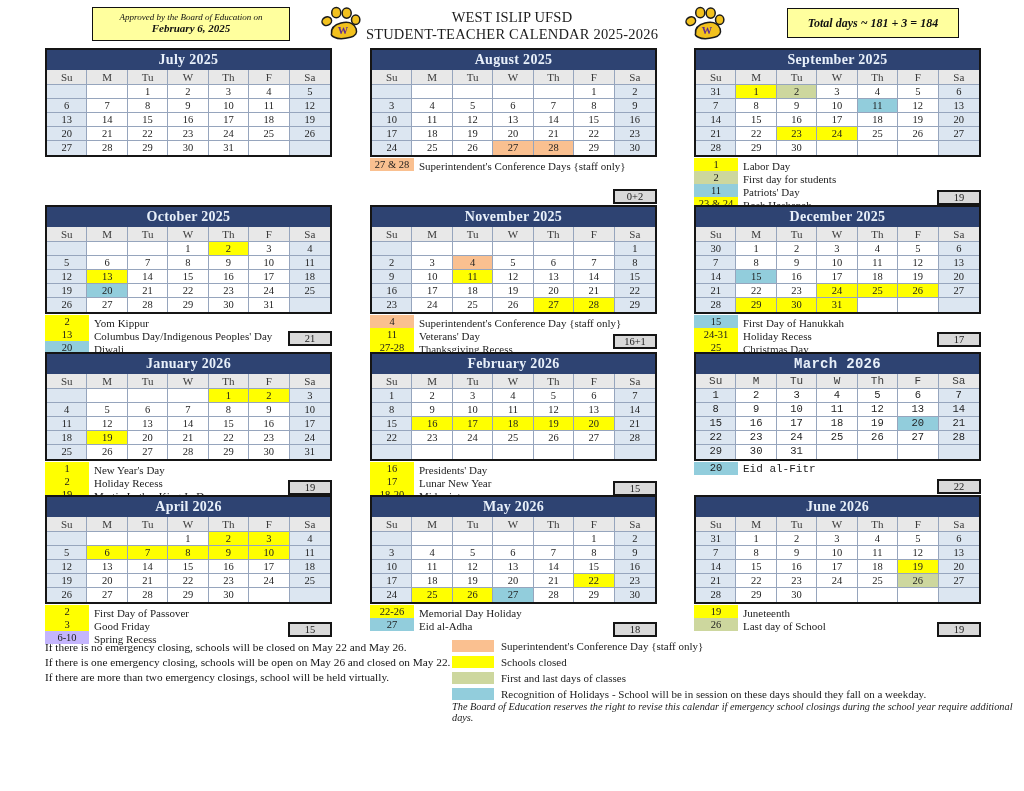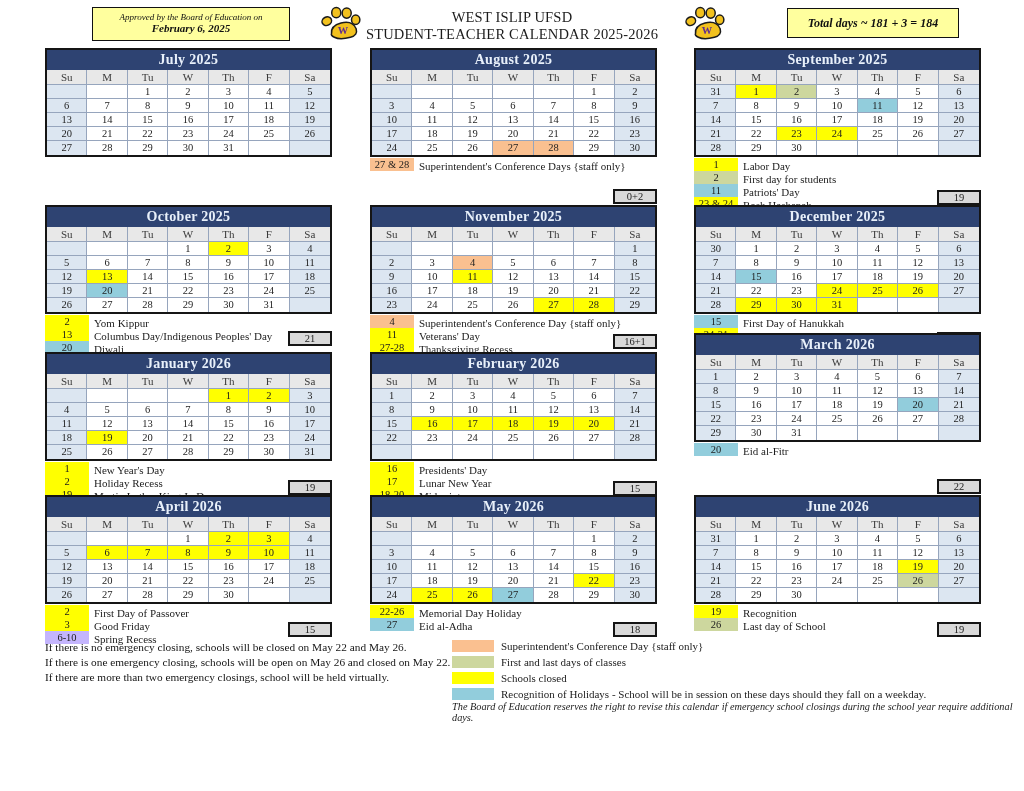--- a/index.html
+++ b/index.html
@@ -85,22 +85,22 @@
 
   <div id="total-box" class="hd-box">Total days ~ 181 + 3  = 184</div>
 
   <div id="emergency">
       <div>If there is no emergency closing, schools will be closed on May 22 and May 26.</div>
       <div>If there is one emergency closing, schools will be open on May 26 and closed on May 22.</div>
       <div>If there are more than two emergency closings, school will be held virtually.</div>
     </div>
   <div id="legend">
       <div class="lrow"><span class="lsw" style="background: rgb(250, 192, 144);"></span><span class="llb">Superintendent's Conference Day {staff only}</span></div>
+      <div class="lrow"><span class="lsw" style="background: rgb(255, 255, 0);"></span><span class="llb">Schools closed</span></div>
       <div class="lrow"><span class="lsw" style="background: rgb(205, 215, 158);"></span><span class="llb">First and last days of classes</span></div>
-      <div class="lrow"><span class="lsw" style="background: rgb(255, 255, 0);"></span><span class="llb">Schools closed</span></div>
       <div class="lrow"><span class="lsw" style="background: rgb(146, 205, 220);"></span><span class="llb">Recognition of Holidays - School will be in session on these days should they fall on a weekday.</span></div>
     </div>
   <div id="footer-note">The Board of Education reserves the right to revise this calendar if emergency school closings during the school year require additional days.</div>
 <div class="month-block" style="left: 45px; top: 48px;">
       <div class="mtable">
         <div class="mtitle">July 2025</div>
         <div class="mgrid">
           <div class="dh">Su</div>
           <div class="dh">M</div>
           <div class="dh">Tu</div>
@@ -524,21 +524,21 @@
           <div class="dc we"></div>
         </div>
       </div>
       <div class="notes">
         <div class="note"><span class="nsw" style="background: rgb(255, 255, 0);">16</span><span class="nlb">Presidents' Day</span></div>
         <div class="note"><span class="nsw" style="background: rgb(255, 255, 0);">17</span><span class="nlb">Lunar New Year</span></div>
         <div class="note"><span class="nsw" style="background: rgb(255, 255, 0);">18-20</span><span class="nlb">Mid-winter recess</span></div>
       </div>
     </div>
     <div class="countbox" style="left: 613px; top: 481px;">15</div>
-    <div class="month-block" style="left: 694px; top: 333px;">
+    <div class="month-block" style="left: 694px; top: 352px; font-family: Liberation Mono, monospace;">
       <div class="mtable">
         <div class="mtitle">March 2026</div>
         <div class="mgrid">
           <div class="dh">Su</div>
           <div class="dh">M</div>
           <div class="dh">Tu</div>
           <div class="dh">W</div>
           <div class="dh">Th</div>
           <div class="dh">F</div>
           <div class="dh">Sa</div>
@@ -735,18 +735,18 @@
           <div class="dc we">28</div>
           <div class="dc">29</div>
           <div class="dc">30</div>
           <div class="dc"></div>
           <div class="dc"></div>
           <div class="dc"></div>
           <div class="dc we"></div>
         </div>
       </div>
       <div class="notes">
-        <div class="note"><span class="nsw" style="background: rgb(255, 255, 0);">19</span><span class="nlb">Recognition</span></div>
+        <div class="note"><span class="nsw" style="background: rgb(255, 255, 0);">19</span><span class="nlb">Juneteenth</span></div>
         <div class="note"><span class="nsw" style="background: rgb(205, 215, 158);">26</span><span class="nlb">Last day of School</span></div>
       </div>
     </div>
     <div class="countbox" style="left: 937px; top: 622px;">19</div>
   </div>
 
 </body></html>

